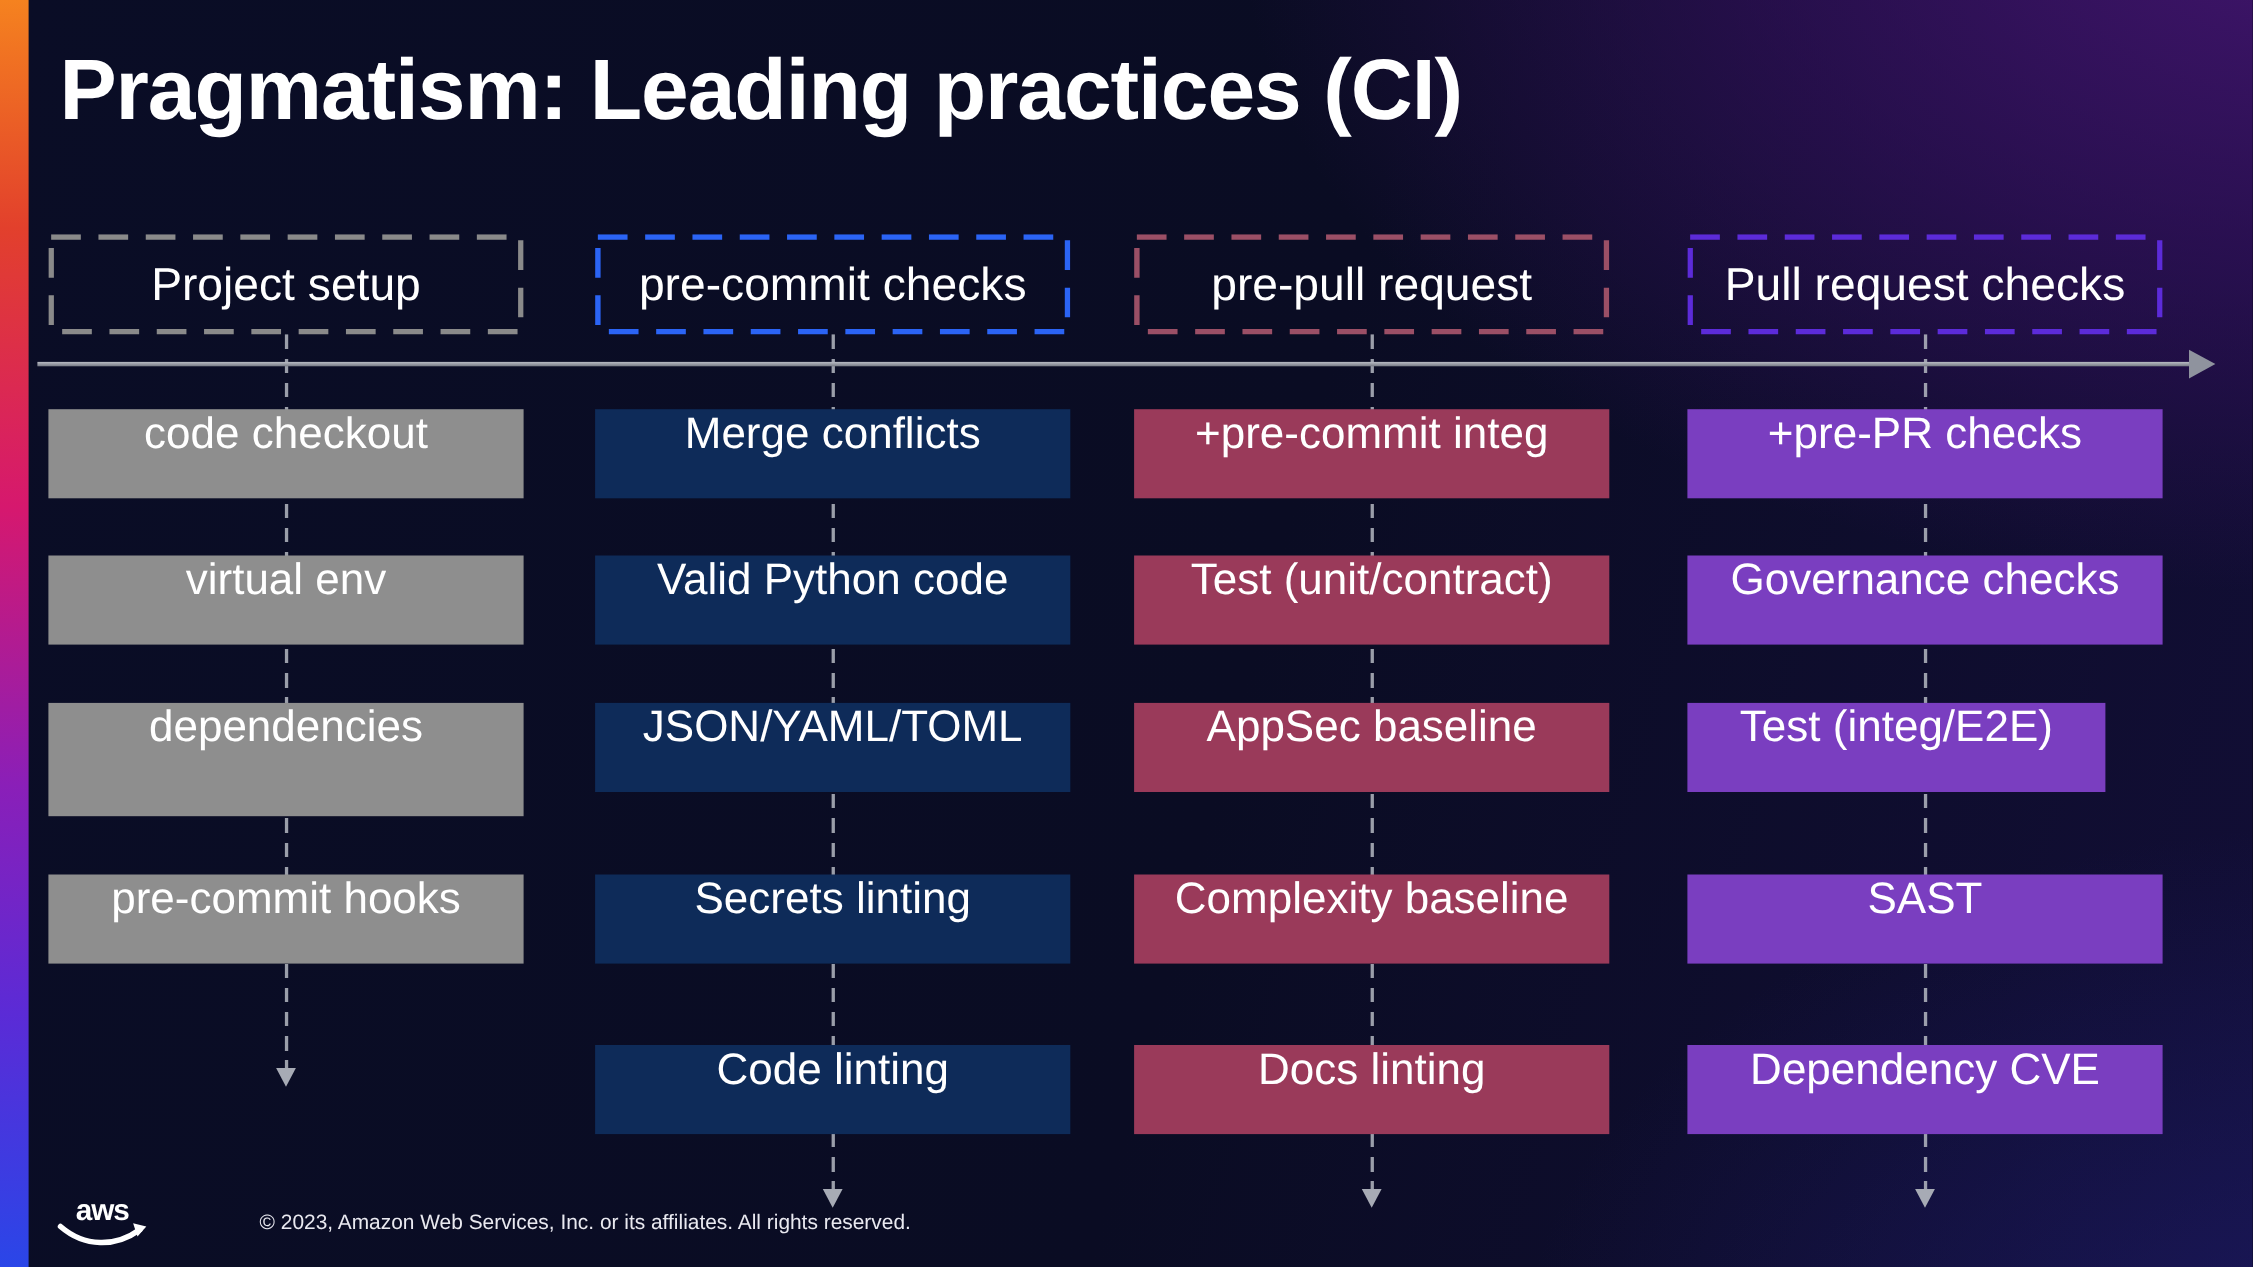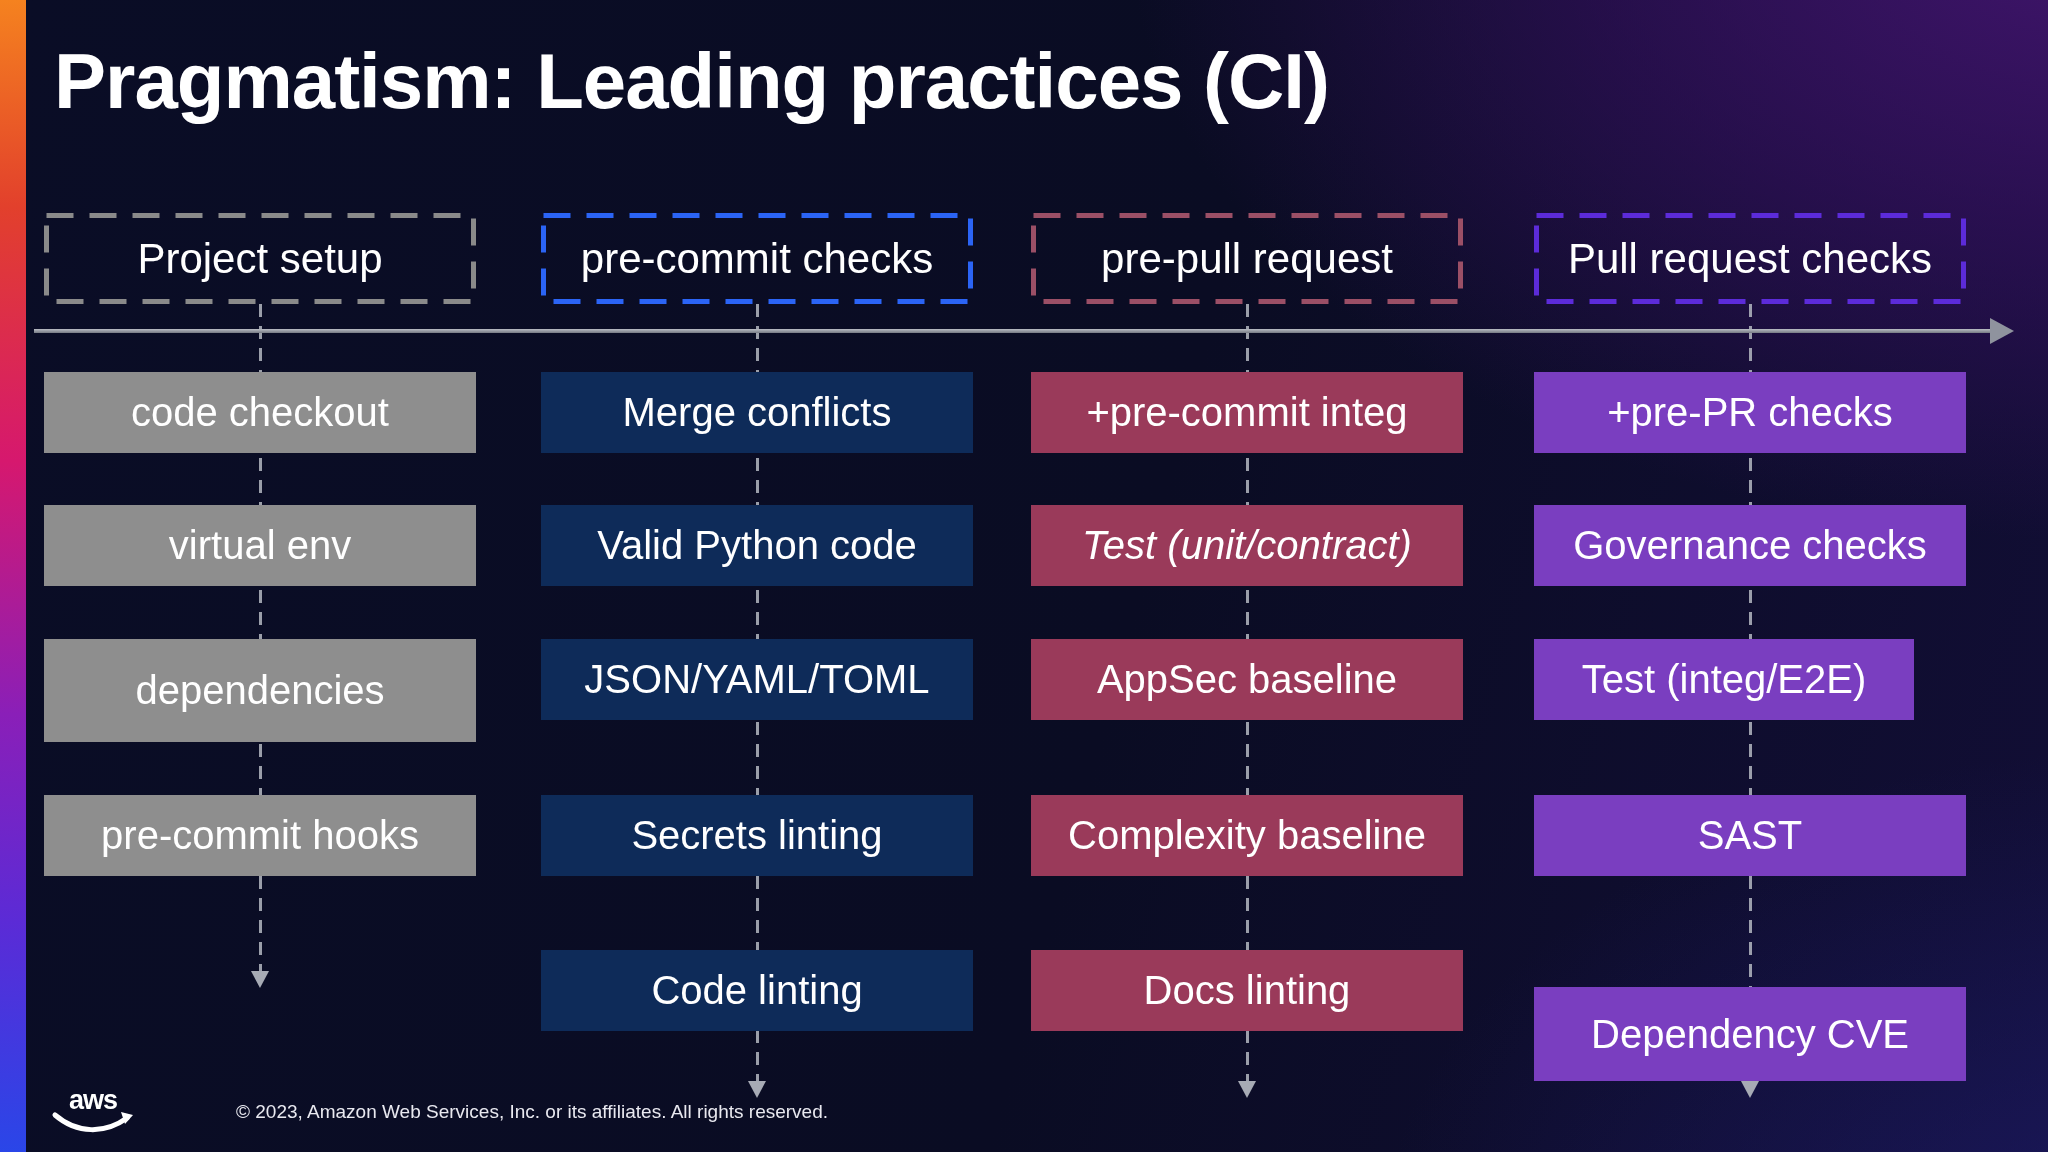--- a/index.html
+++ b/index.html
@@ -80,21 +80,21 @@
     position: relative;
     color: #ffffff;
     font-size: 42px;
     white-space: nowrap;
     z-index: 2;
   }
 
   .step-box {
     position: absolute;
     display: flex;
-    align-items: center;
+    align-items: flex-start;
     justify-content: center;
     z-index: 2;
   }
   .step-label {
     color: #ffffff;
     font-size: 40px;
     white-space: nowrap;
   }
 
   .footer {
@@ -181,21 +181,21 @@
       <div class="vline-arrow" style="left: 1238px; top: 1081px;"></div>
       <div class="header-box" style="left: 1031px; top: 213px; width: 432px; height: 91px;">
         <svg width="432" height="91" viewBox="0 0 432 91">
           <rect x="2.5" y="2.5" width="427" height="86" fill="none" stroke="#9b4f66" stroke-width="5" stroke-dasharray="27 16"></rect>
         </svg>
         <span class="header-label">pre-pull request</span>
       </div>
       <div class="step-box" style="left: 1031px; top: 372px; width: 432px; height: 81px; background: rgb(154, 58, 90);">
         <span class="step-label">+pre-commit integ</span>
       </div>
-      <div class="step-box" style="left: 1031px; top: 505px; width: 432px; height: 81px; background: rgb(154, 58, 90); font-style: italic;">
+      <div class="step-box" style="left: 1031px; top: 505px; width: 432px; height: 81px; background: rgb(154, 58, 90);">
         <span class="step-label">Test (unit/contract)</span>
       </div>
       <div class="step-box" style="left: 1031px; top: 639px; width: 432px; height: 81px; background: rgb(154, 58, 90);">
         <span class="step-label">AppSec baseline</span>
       </div>
       <div class="step-box" style="left: 1031px; top: 795px; width: 432px; height: 81px; background: rgb(154, 58, 90);">
         <span class="step-label">Complexity baseline</span>
       </div>
       <div class="step-box" style="left: 1031px; top: 950px; width: 432px; height: 81px; background: rgb(154, 58, 90);">
         <span class="step-label">Docs linting</span>
@@ -213,21 +213,21 @@
       </div>
       <div class="step-box" style="left: 1534px; top: 505px; width: 432px; height: 81px; background: rgb(122, 62, 192);">
         <span class="step-label">Governance checks</span>
       </div>
       <div class="step-box" style="left: 1534px; top: 639px; width: 380px; height: 81px; background: rgb(122, 62, 192);">
         <span class="step-label">Test (integ/E2E)</span>
       </div>
       <div class="step-box" style="left: 1534px; top: 795px; width: 432px; height: 81px; background: rgb(122, 62, 192);">
         <span class="step-label">SAST</span>
       </div>
-      <div class="step-box" style="left: 1534px; top: 950px; width: 432px; height: 94px; background: rgb(122, 62, 192); margin-top: 37px;">
+      <div class="step-box" style="left: 1534px; top: 950px; width: 432px; height: 81px; background: rgb(122, 62, 192);">
         <span class="step-label">Dependency CVE</span>
       </div>
     </div>
 
   <div class="footer">
     <div class="aws-logo">
       <span class="aws-text">aws</span>
       <svg class="aws-smile" width="84" height="26" viewBox="0 0 84 26">
         <path d="M4 5 C 26 24, 54 24, 76 8" fill="none" stroke="#ffffff" stroke-width="5" stroke-linecap="round"></path>
         <path d="M70 2 L 82 5 L 74 14 Z" fill="#ffffff"></path>

